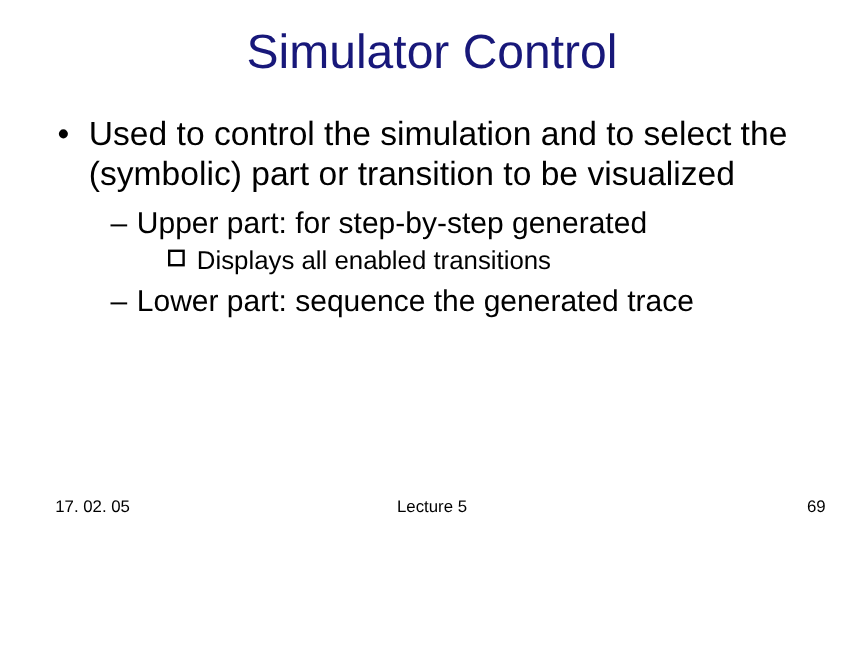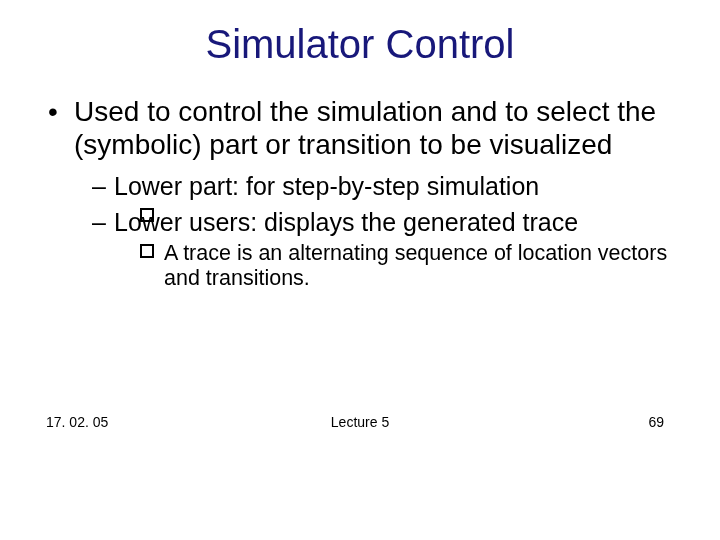--- a/index.html
+++ b/index.html
@@ -88,51 +88,46 @@
   .footer {
     position: absolute;
     bottom: 22px;
     left: 0;
     width: 720px;
     font-size: 14px;
     font-family: Arial, Helvetica, sans-serif;
   }
   .footer .date { position: absolute; left: 46px; text-align: center; }
   .footer .lecture { position: absolute; left: 0; width: 720px; text-align: center; }
-  .footer .page { position: absolute; right: 56px; }
+  .footer .page { position: absolute; right: 32px; }
 </style>
 </head>
 <body>
 
 <div class="slide">
 
   <div class="title">Simulator Control</div>
 
   <div class="body">
     <ul class="l1">
       <li>
         <span>Used to control the simulation and to select the (symbolic) part or transition to be visualized</span>
 
         <ul class="l2">
           <li>
-            <span>Lower part: for step-by-step simulation</span>
+            <span>Upper part: for step-by-step generated</span>
             <ul class="l3">
               <li>
                 <span class="sq"></span>
+                <span>Displays all enabled transitions</span>
               </li>
             </ul>
           </li>
           <li>
-            <span>Lower users: displays the generated trace</span>
-            <ul class="l3">
-              <li>
-                <span class="sq"></span>
-                <span>A trace is an alternating sequence of location vectors and transitions.</span>
-              </li>
-            </ul>
+            <span>Lower part: sequence the generated trace</span>
           </li>
         </ul>
       </li>
     </ul>
   </div>
 
   <div class="footer">
     <span class="date">17. 02. 05</span>
     <span class="lecture">Lecture 5</span>
     <span class="page">69</span>

